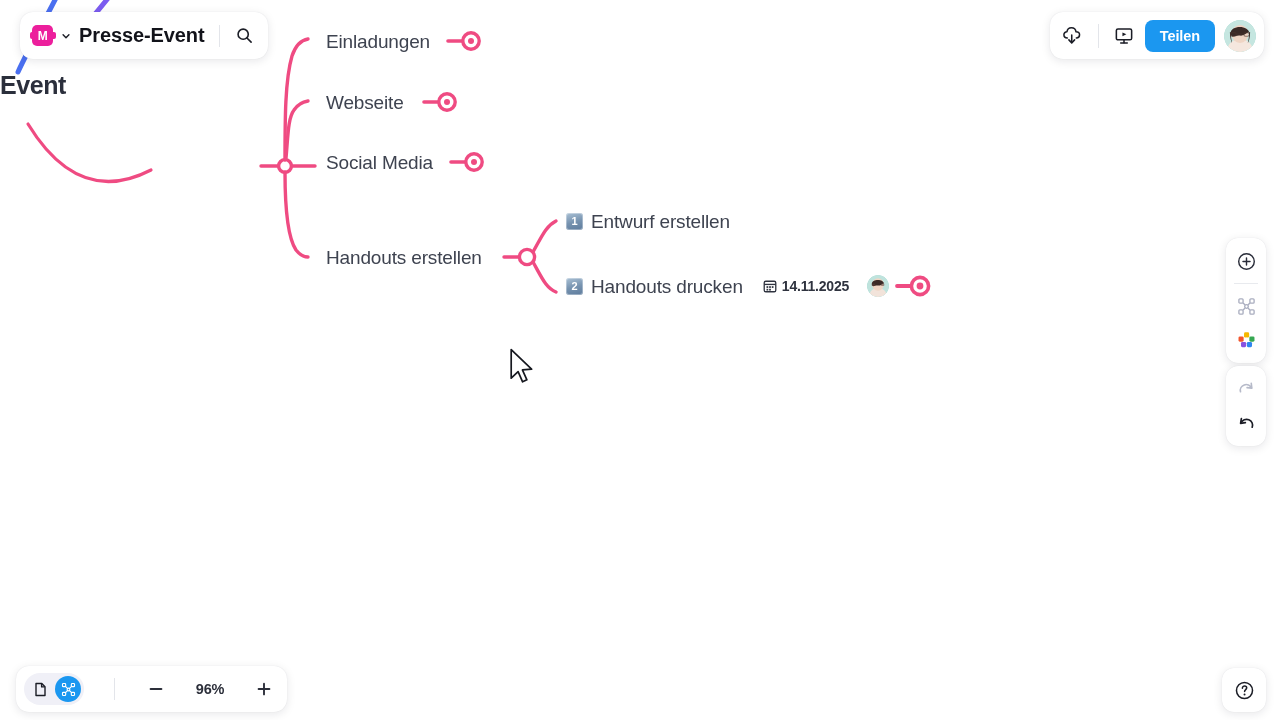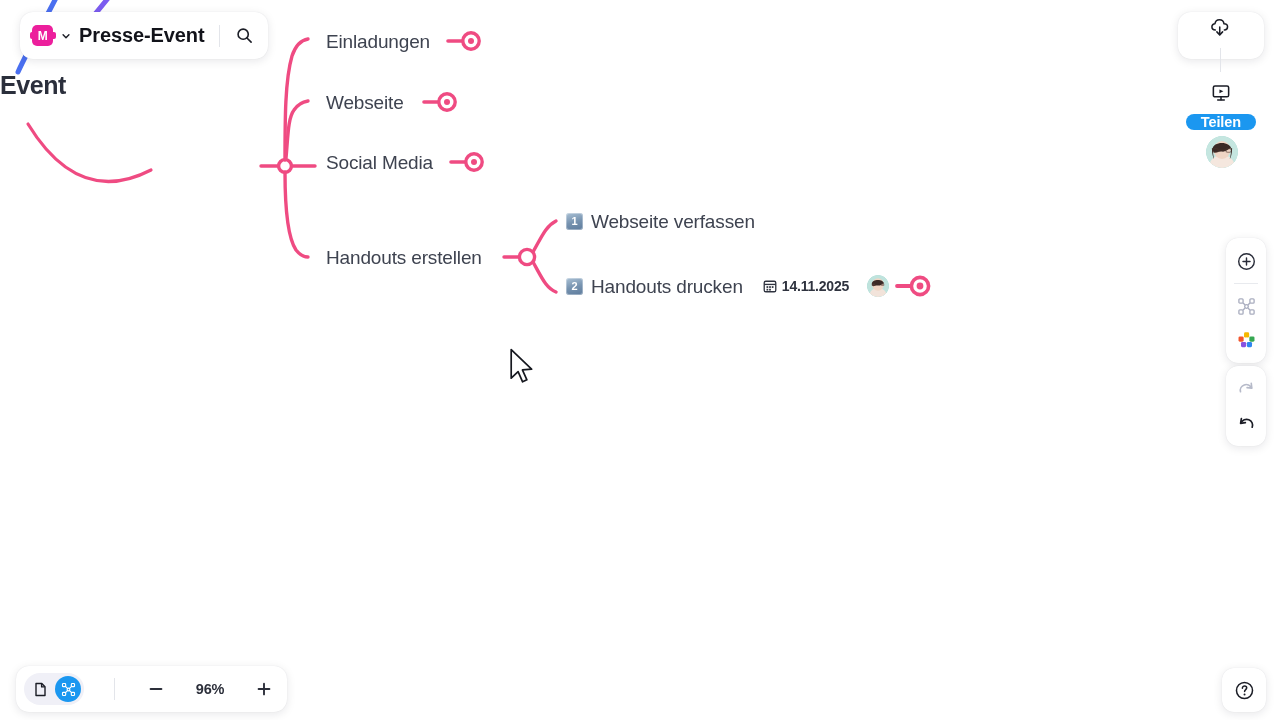--- a/index.html
+++ b/index.html
@@ -95,21 +95,20 @@
 
   
   #top-right-bar {
     right: 16px; top: 12px;
     height: 47px;
     display: flex;
     align-items: center;
     padding: 0 8px;
     gap: 6px;
     border-radius: 13px;
-    flex-direction: column;
   }
   #tr-sep {
     width: 1px; height: 24px;
     background: #e3e5ea;
     margin: 0 4px;
     flex: none;
   }
   #share-btn {
     height: 32px;
     padding: 0 15px;
@@ -353,21 +352,21 @@
   <div id="root-label" class="map-label">-Event</div>
 
 
   <div id="lbl-einladungen" class="map-label">Einladungen</div>
   <div id="lbl-webseite" class="map-label">Webseite</div>
   <div id="lbl-social" class="map-label">Social Media</div>
   <div id="lbl-handouts" class="map-label">Handouts erstellen</div>
 
   <div id="task-1" class="task-row">
     <span class="keycap">1</span>
-    <span class="task-text">Webseite verfassen</span>
+    <span class="task-text">Entwurf erstellen</span>
   </div>
 
   <div id="task-2" class="task-row">
     <span class="keycap">2</span>
     <span class="task-text">Handouts drucken</span>
     <span class="meta-date">
       <svg width="14" height="14" viewBox="0 0 16 16" fill="none">
         <rect x="1.4" y="2.6" width="13.2" height="12" rx="1.8" stroke="#2f333f" stroke-width="1.5"></rect>
         <line x1="1.4" y1="6.2" x2="14.6" y2="6.2" stroke="#2f333f" stroke-width="1.5"></line>
         <rect x="4" y="8.2" width="2" height="2" fill="#2f333f"></rect>

